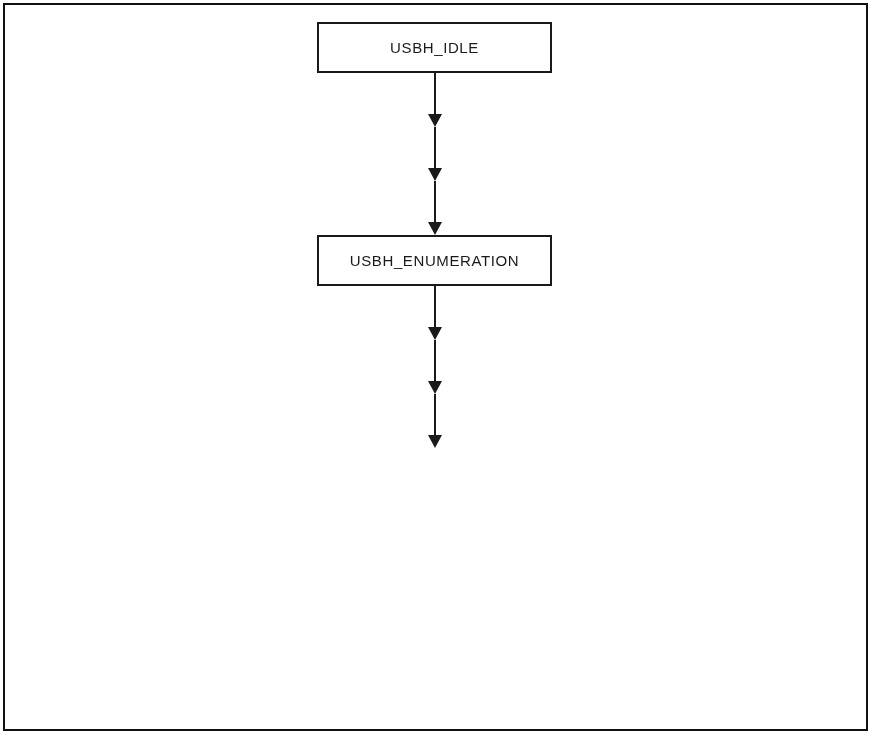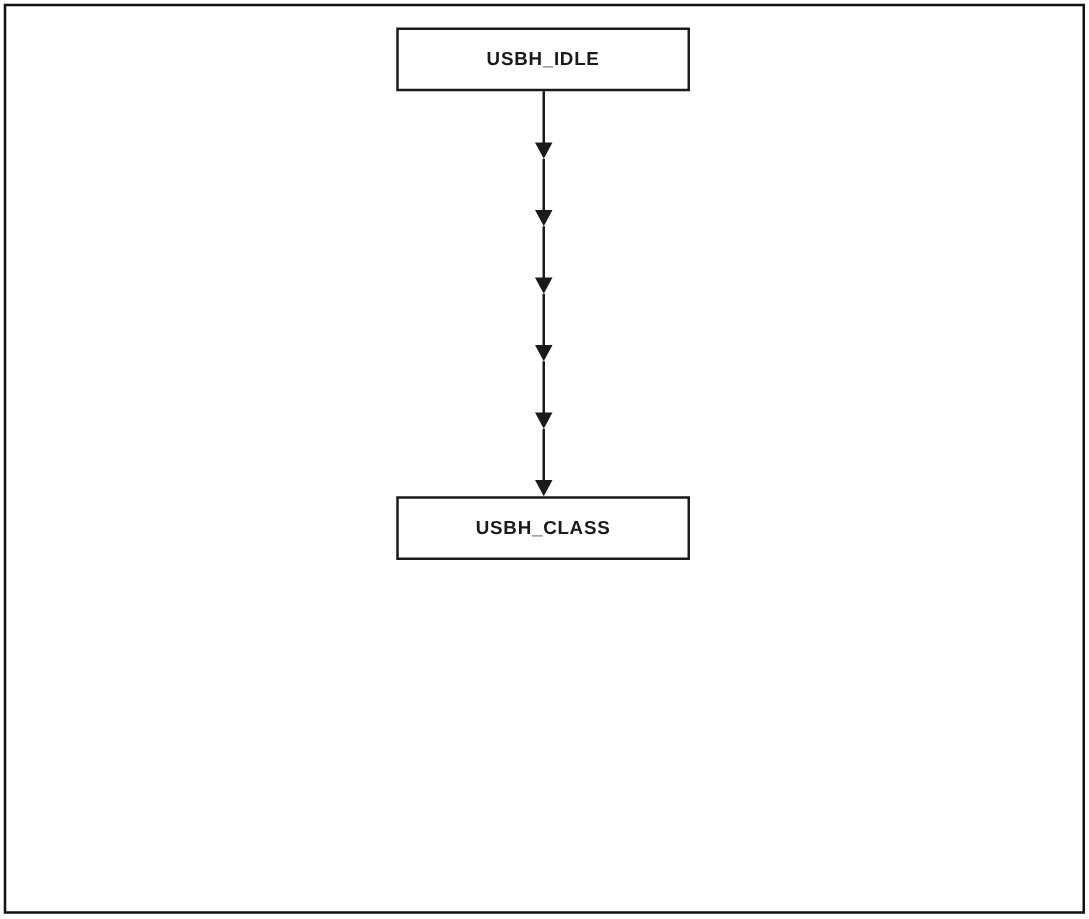--- a/index.html
+++ b/index.html
@@ -37,21 +37,21 @@
   }
   .node {
     box-sizing: border-box;
     height: 51px;
     border: 2px solid #1a1a1a;
     background: #ffffff;
     display: flex;
     align-items: center;
     justify-content: center;
     font-size: 15px;
-    font-weight: bold;
+    font-weight: normal;
     letter-spacing: 0.6px;
     color: #1a1a1a;
     white-space: nowrap;
   }
   .connector {
     position: relative;
     height: 54px;
     width: 100%;
   }
   .connector .line {
@@ -95,34 +95,34 @@
       <div class="line"></div>
       <div class="head"></div>
     </div>
 
 
     <div class="connector">
       <div class="line"></div>
       <div class="head"></div>
     </div>
 
+    <div class="node">USBH_ENUMERATION</div>
 
     <div class="connector">
       <div class="line"></div>
       <div class="head"></div>
     </div>
 
 
     <div class="connector">
       <div class="line"></div>
       <div class="head"></div>
     </div>
 
 
     <div class="connector">
       <div class="line"></div>
       <div class="head"></div>
     </div>
 
-    <div class="node">USBH_CLASS</div>
 
   </div>
 </div>
 
 </body></html>

